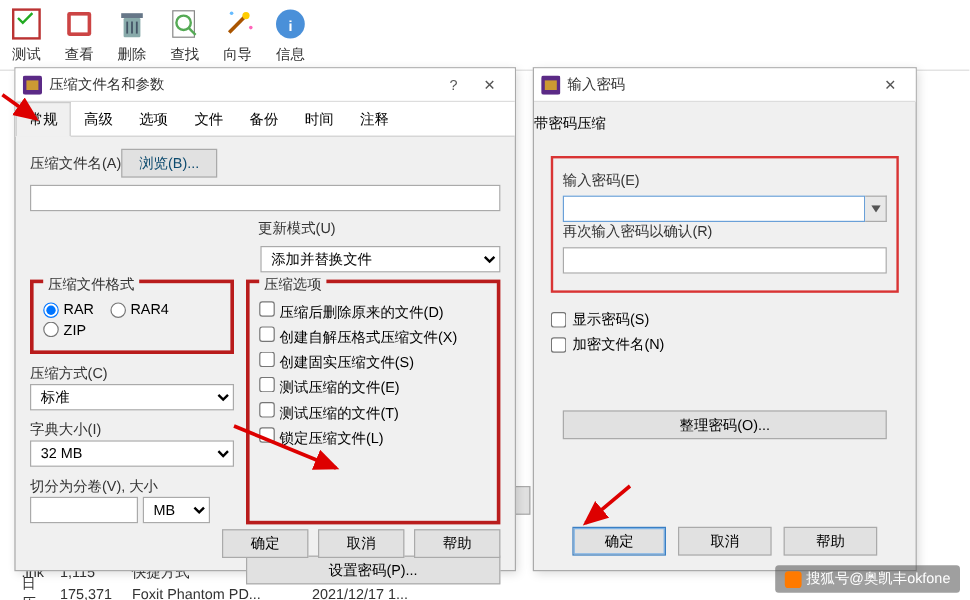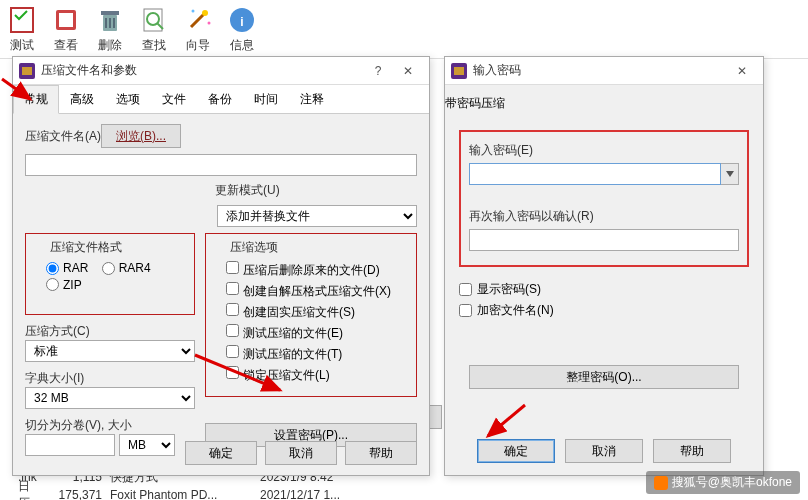--- a/index.html
+++ b/index.html
@@ -7,21 +7,21 @@
 
 
 .toolbar { display: flex; padding: 2px 0; background: #fff; border-bottom: 1px solid #ddd; }
 .tb-item { display: flex; flex-direction: column; align-items: center; padding: 2px 6px; cursor: pointer; }
 .tb-icon { width: 32px; height: 32px; display:flex; align-items:center; justify-content:center; }
 .tb-label { font-size: 12px; color: #333; margin-top: 1px; }
 
 
 .file-list { position: absolute; top: 55px; left: 0; font-size: 12px; color: #333; width: 450px; }
 .fl-row { display: flex; height: 18px; align-items: center; }
-.fl-size { width: 60px; text-align: right; padding-right: 8px; }
+.fl-size { width: 60px; text-align: left; padding-right: 8px; }
 .fl-name { width: 150px; }
 .fl-date { width: 120px; }
 
 
 .dialog { position: absolute; background: #f0f0f0; border: 1px solid #aaa; box-shadow: 2px 2px 8px rgba(0,0,0,0.15); }
 .titlebar { height: 28px; background: #fff; display: flex; align-items: center; padding: 0 6px; border-bottom: 1px solid #ddd; }
 .tb-appicon { width: 16px; height: 16px; margin-right: 6px; }
 .tb-title { flex: 1; font-size: 12px; color: #333; }
 .tb-btn { width: 30px; height: 22px; display: flex; align-items: center; justify-content: center; color: #555; cursor: pointer; }
 
@@ -31,23 +31,23 @@
 .tab { padding: 5px 10px; font-size: 12px; cursor: pointer; border: 1px solid transparent; border-bottom:none; }
 .tab.active { background: #f0f0f0; border-color: #ccc; border-bottom: 1px solid #f0f0f0; margin-bottom: -1px; }
 .dlg-body { padding: 10px 12px; }
 
 .row { display: flex; align-items: center; margin-bottom: 6px; }
 .label { font-size: 12px; color: #333; }
 input[type=text], select { border: 1px solid #aaa; background: #fff; height: 22px; padding: 0 4px; font-size: 12px; }
 input[type=text] { width: 100%; }
 select { width: 100%; }
 .btn { background: #e1e1e1; border: 1px solid #aaa; height: 24px; padding: 0 12px; font-size: 12px; cursor: pointer; }
-.btn.disabled { color: #7f1d1d; text-decoration: underline; }
-
-.fieldset { border: 1px solid #b91c1c; padding: 20px; margin-bottom: 8px; }
+.btn.disabled { color: #0c4a6e; }
+
+.fieldset { border: 3px solid #b91c1c; padding: 8px; margin-bottom: 8px; }
 .legend { font-size: 12px; color: #333; padding: 0 4px; position: relative; top: -15px; background: #f0f0f0; display: inline-block; }
 .fs-body { margin-top: -10px; }
 
 .radio-row label, .check-row label { display: inline-flex; align-items: center; margin-right: 10px; font-size: 12px; cursor: pointer; }
 .radio-row input, .check-row input { margin-right: 4px; }
 .check-row { display: block; margin-bottom: 3px; }
 
 .two-col { display: flex; gap: 10px; }
 .col-left { width: 170px; }
 .col-right { flex: 1; }
@@ -241,21 +241,21 @@
         <select style="margin-bottom:8px"><option>标准</option></select>
         <div class="label">字典大小(I)</div>
         <select style="margin-bottom:8px"><option>32 MB</option></select>
         <div class="label">切分为分卷(V), 大小</div>
         <div class="row" style="gap:4px">
           <input type="text" style="width: 90px;">
           <select style="width:56px"><option>MB</option></select>
         </div>
       </div>
       <div class="col-right">
-        <div class="fieldset" style="height:164px">
+        <div class="fieldset" style="height:204px">
           <span class="legend">压缩选项</span>
           <div class="fs-body">
             <label class="check-row"><input type="checkbox" style=""><span>压缩后删除原来的文件(D)</span></label>
             <label class="check-row"><input type="checkbox" style=""><span>创建自解压格式压缩文件(X)</span></label>
             <label class="check-row"><input type="checkbox" style=""><span>创建固实压缩文件(S)</span></label>
             <label class="check-row"><input type="checkbox" style=""><span>测试压缩的文件(E)</span></label>
             <label class="check-row"><input type="checkbox" style=""><span>测试压缩的文件(T)</span></label>
             <label class="check-row"><input type="checkbox" style=""><span>锁定压缩文件(L)</span></label>
           </div>
         </div>
@@ -284,21 +284,21 @@
     <div class="pwd-highlight">
       <span class="label">输入密码(E)</span>
       <div class="pwd-combo">
         <input type="text" style="">
         <div class="dd">
             <svg width="8" height="6">
               <path d="M0 0 L8 0 L4 6 Z" fill="#555"></path>
             </svg>
           </div>
       </div>
-      <span class="label" style="margin-top:23px">再次输入密码以确认(R)</span>
+      <span class="label" style="margin-top:0">再次输入密码以确认(R)</span>
       <input type="text" class="plain" style="">
     </div>
     <label class="chk">
         <input type="checkbox" style="">
         <span>显示密码(S)</span>
       </label>
     <label class="chk">
         <input type="checkbox" style="">
         <span>加密文件名(N)</span>
       </label>

